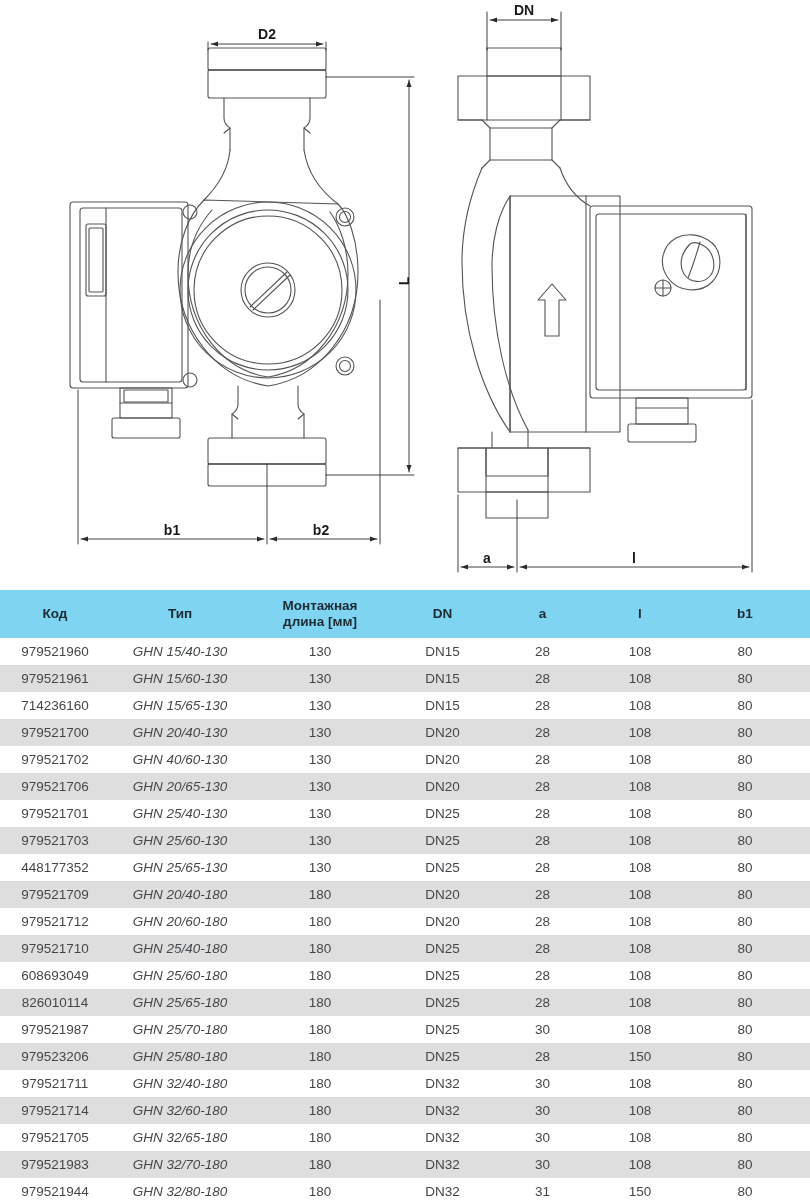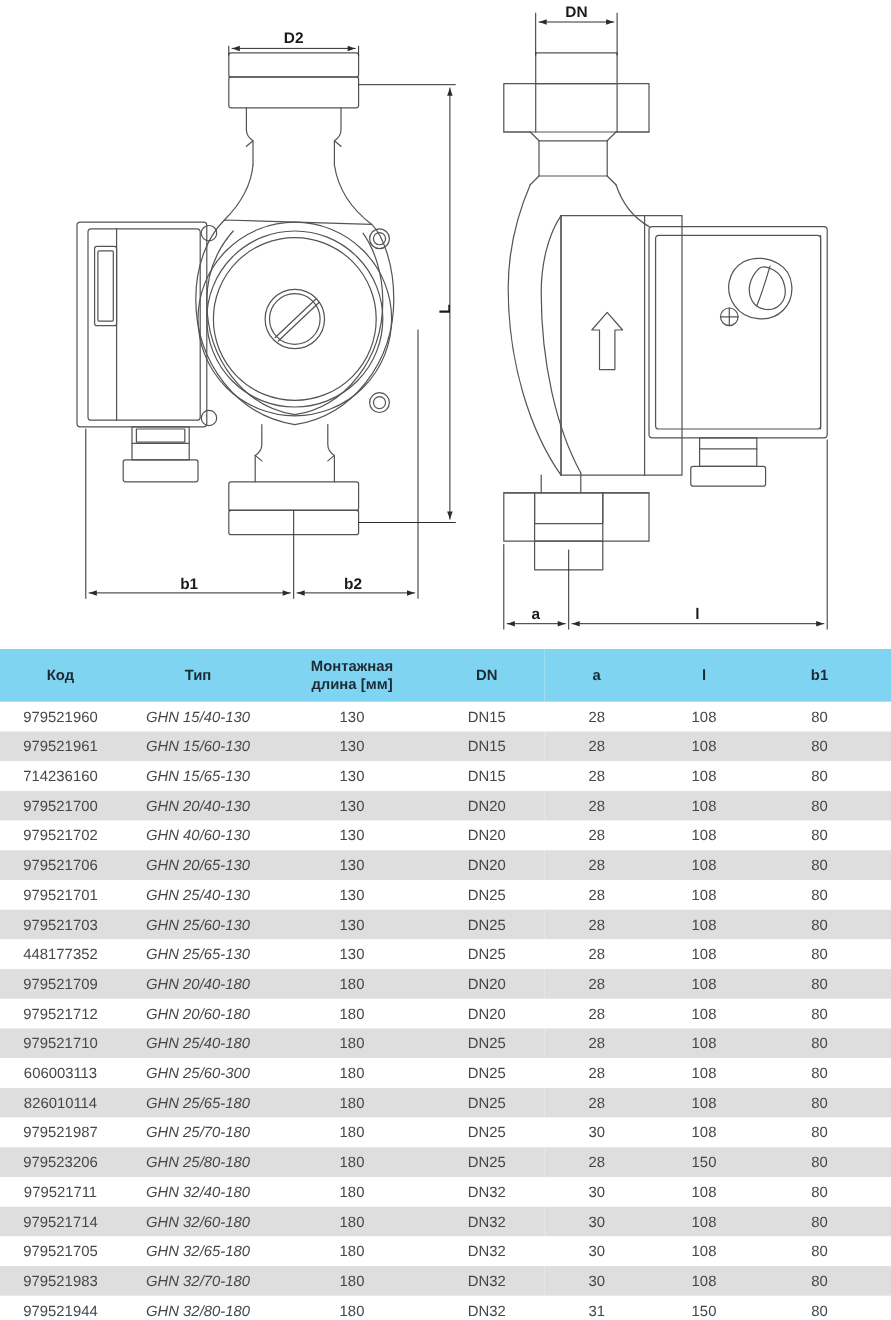--- a/index.html
+++ b/index.html
@@ -398,22 +398,22 @@
           <td class="cell-code">979521710</td>
           <td class="cell-type">GHN 25/40-180</td>
           <td class="cell-mount">180</td>
           <td class="cell-dn">DN25</td>
           <td class="cell-a">28</td>
           <td class="cell-l">108</td>
           <td class="cell-b1">80</td>
           <td class="cell-b2">44</td>
         </tr>
         <tr class="odd-row">
-          <td class="cell-code">606003113</td>
-          <td class="cell-type">GHN 25/60-300</td>
+          <td class="cell-code">608693049</td>
+          <td class="cell-type">GHN 25/60-180</td>
           <td class="cell-mount">180</td>
           <td class="cell-dn">DN25</td>
           <td class="cell-a">28</td>
           <td class="cell-l">108</td>
           <td class="cell-b1">80</td>
           <td class="cell-b2">44</td>
         </tr>
         <tr class="even-row">
           <td class="cell-code">826010114</td>
           <td class="cell-type">GHN 25/65-180</td>

